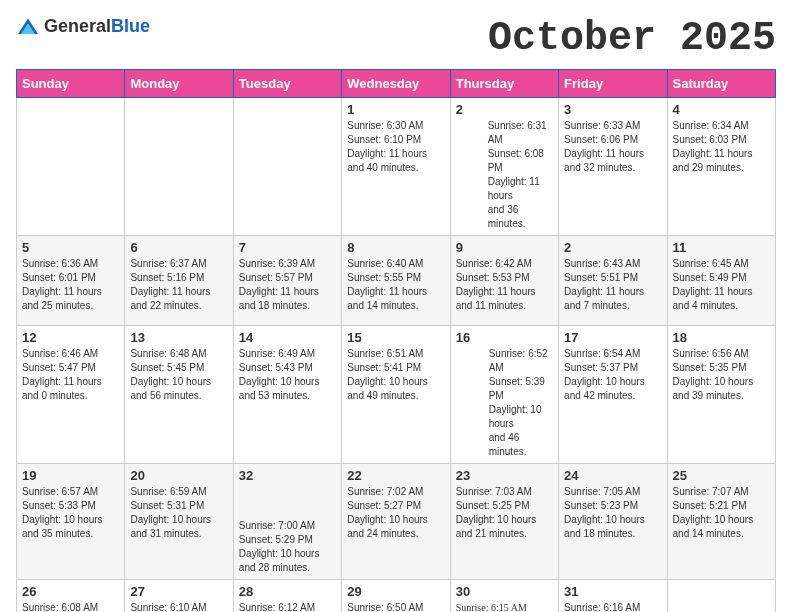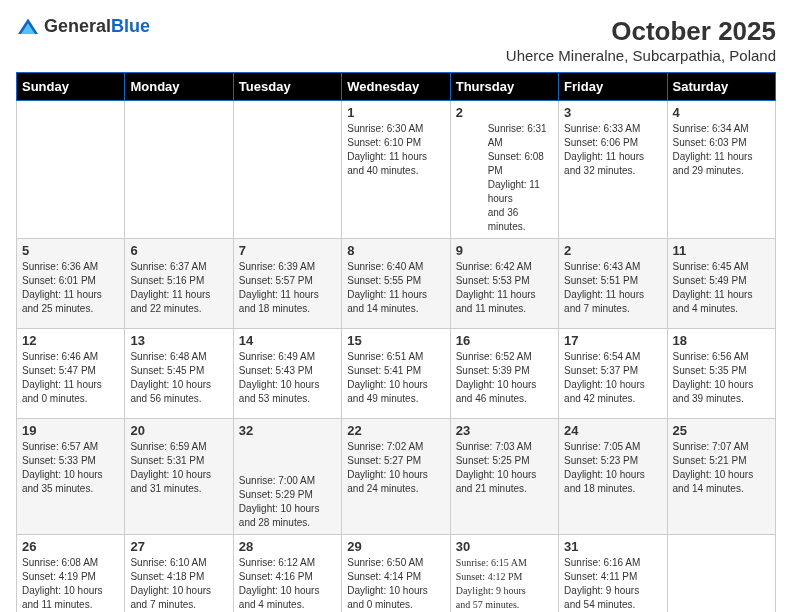--- a/index.html
+++ b/index.html
@@ -22,35 +22,36 @@
       gap: 4px;
     }
     .logo-icon {
       width: 24px;
       height: 20px;
     }
     .title-area {
       text-align: right;
     }
     .calendar-title {
-      font-size: 26px;
+      font-size: 40px;
       font-weight: bold;
       color: #333;
+      font-family: Liberation Mono, monospace;
     }
     .calendar-subtitle {
       font-size: 15px;
       color: #333;
     }
     table {
       width: 100%;
       border-collapse: collapse;
       font-size: 11px;
     }
     thead tr th {
-      background-color: #000000;
+      background-color: #ec4899;
       color: #fff;
       text-align: left;
       padding: 6px 5px;
       font-size: 13px;
       font-weight: bold;
       border: 1px solid #1565c0;
     }
     tbody tr td {
       border: 1px solid #ccc;
       vertical-align: top;
@@ -88,21 +89,20 @@
     <svg class="logo-icon" viewBox="0 0 30 26" xmlns="http://www.w3.org/2000/svg">
       <polygon points="15,2 28,22 2,22" fill="#1565c0"></polygon>
       <polygon points="15,8 24,22 6,22" fill="#4fc3f7"></polygon>
     </svg>
     <div>
       <span style="font-size:18px;font-weight:bold;color:#333;">General</span><span style="font-size:18px;font-weight:bold;color:#1565c0;">Blue</span>
     </div>
   </div>
   <div class="title-area">
     <div class="calendar-title">October 2025</div>
-    <div class="calendar-subtitle">Uherce Mineralne, Subcarpathia, Poland</div>
   </div>
 </div>
 
 <table>
   <thead>
     <tr>
     <th>Sunday</th>
         <th>Monday</th>
         <th>Tuesday</th>
         <th>Wednesday</th>
@@ -220,21 +220,21 @@
         </td>
         <td>
           <span class="day-num">15</span>
           <div class="day-info" style="white-space: pre-line;">Sunrise: 6:51 AM
 Sunset: 5:41 PM
 Daylight: 10 hours
 and 49 minutes.</div>
         </td>
         <td>
           <span class="day-num">16</span>
-          <div class="day-info" style="white-space: pre-line;">Sunrise: 6:52 AM
+          <div class="day-info" style="white-space: pre-line; margin-left: 33px;">Sunrise: 6:52 AM
 Sunset: 5:39 PM
 Daylight: 10 hours
 and 46 minutes.</div>
         </td>
         <td>
           <span class="day-num">17</span>
           <div class="day-info" style="white-space: pre-line;">Sunrise: 6:54 AM
 Sunset: 5:37 PM
 Daylight: 10 hours
 and 42 minutes.</div>

